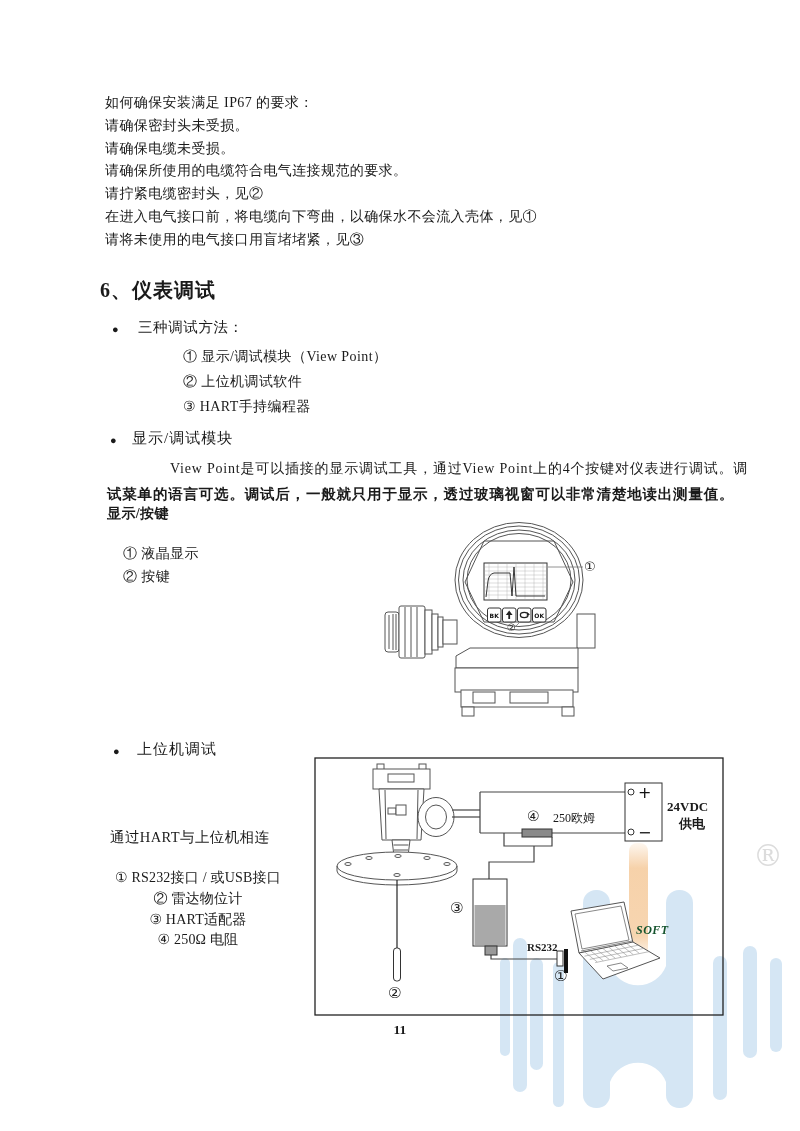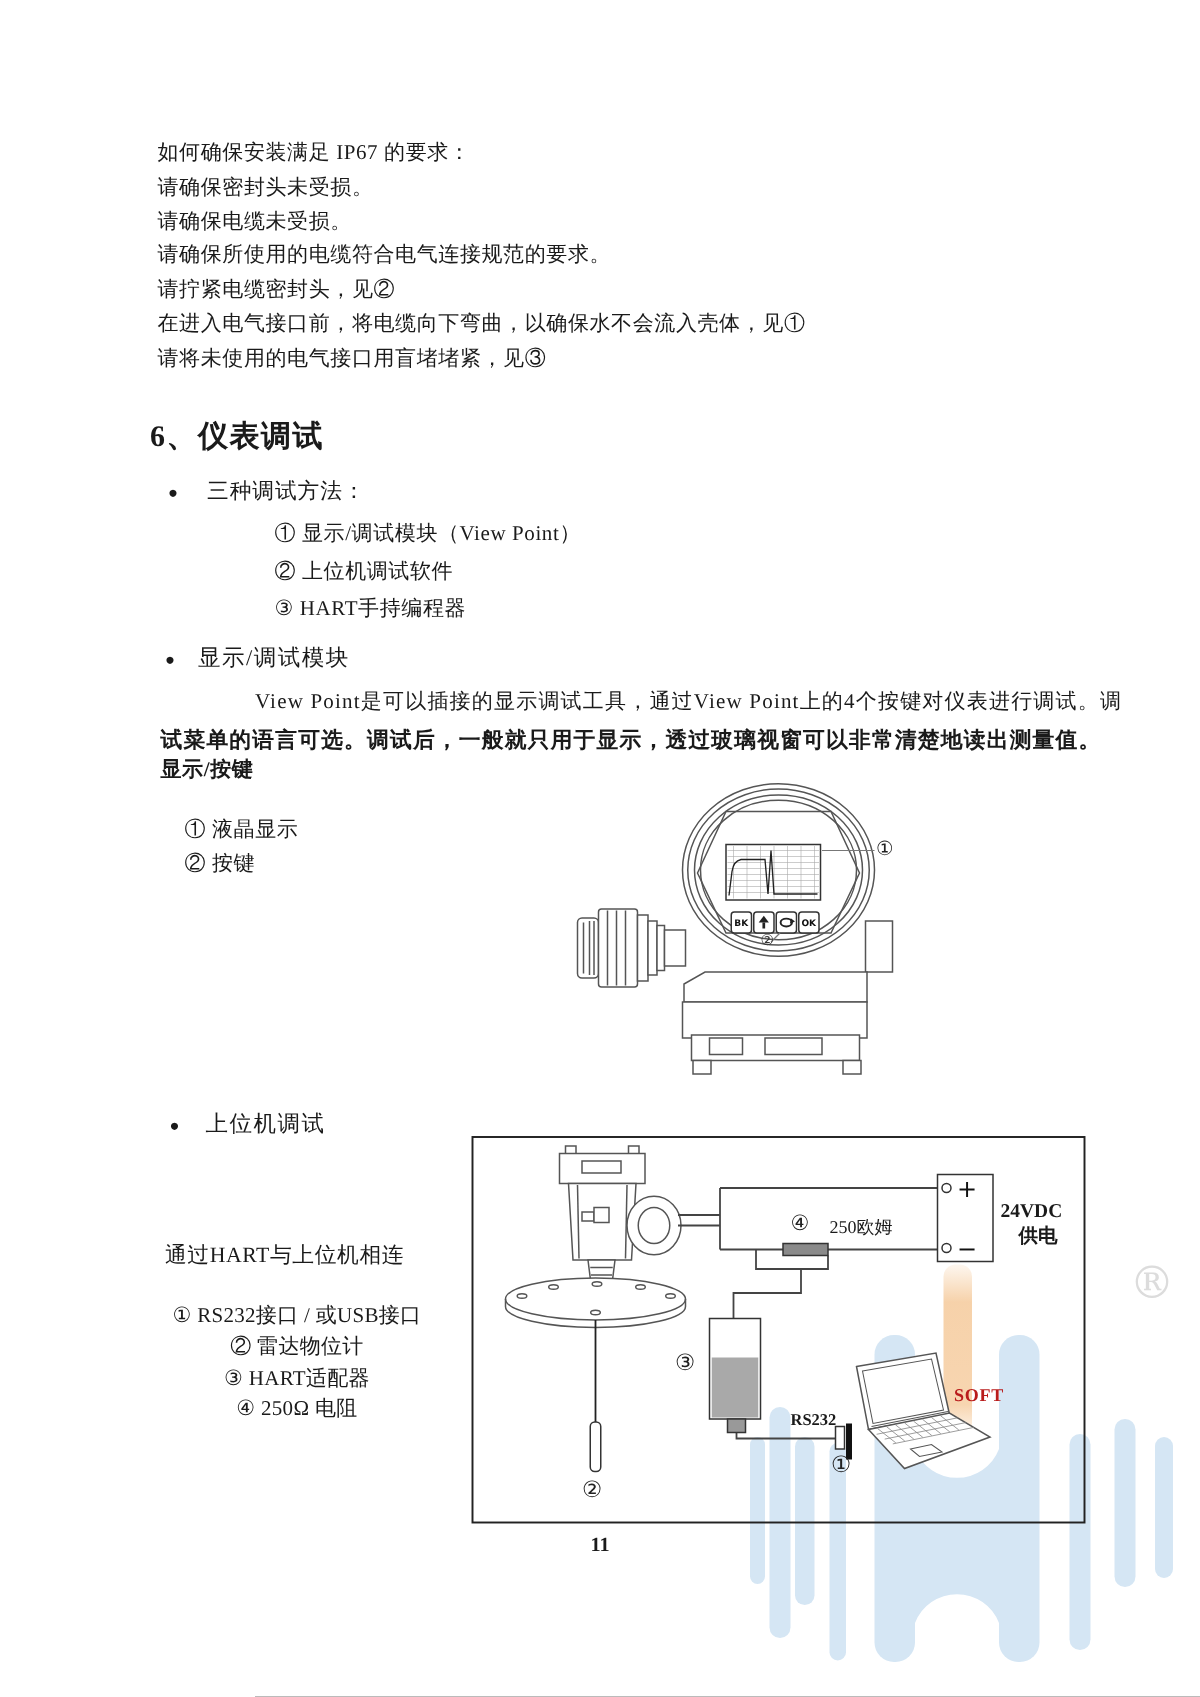--- a/index.html
+++ b/index.html
@@ -256,18 +256,18 @@
     </g>
   </svg>
 
   <div class="abs callout" style="left:527px;top:808px;font-size:14px;">④</div>
   <div class="abs lab" style="left:553px;top:810px;">250欧姆</div>
   <div class="abs lab bold" style="left:667px;top:799px;font-size:13px;">24VDC</div>
   <div class="abs lab bold" style="left:667px;top:815px;font-size:13px;margin-left:12px;">供电</div>
   <div class="abs callout" style="left:450px;top:899px;">③</div>
   <div class="abs lab bold" style="left:527px;top:941px;font-size:11px;">RS232</div>
   <div class="abs callout" style="left:554px;top:967px;">①</div>
-  <div class="abs lab bold" style="left:636px;top:923px;font-size:12px;color:#b91c1c;letter-spacing:0.5px;">SOFT</div>
+  <div class="abs lab bold" style="left:636px;top:923px;font-size:12px;color:#14532d;letter-spacing:0.5px;font-style:italic;">SOFT</div>
   <div class="abs callout" style="left:388px;top:984px;">②</div>
 
   <div class="abs pageno" style="left:385px;top:1022px;width:30px;text-align:center;">11</div>
 
 </div>
 
 </body></html>

